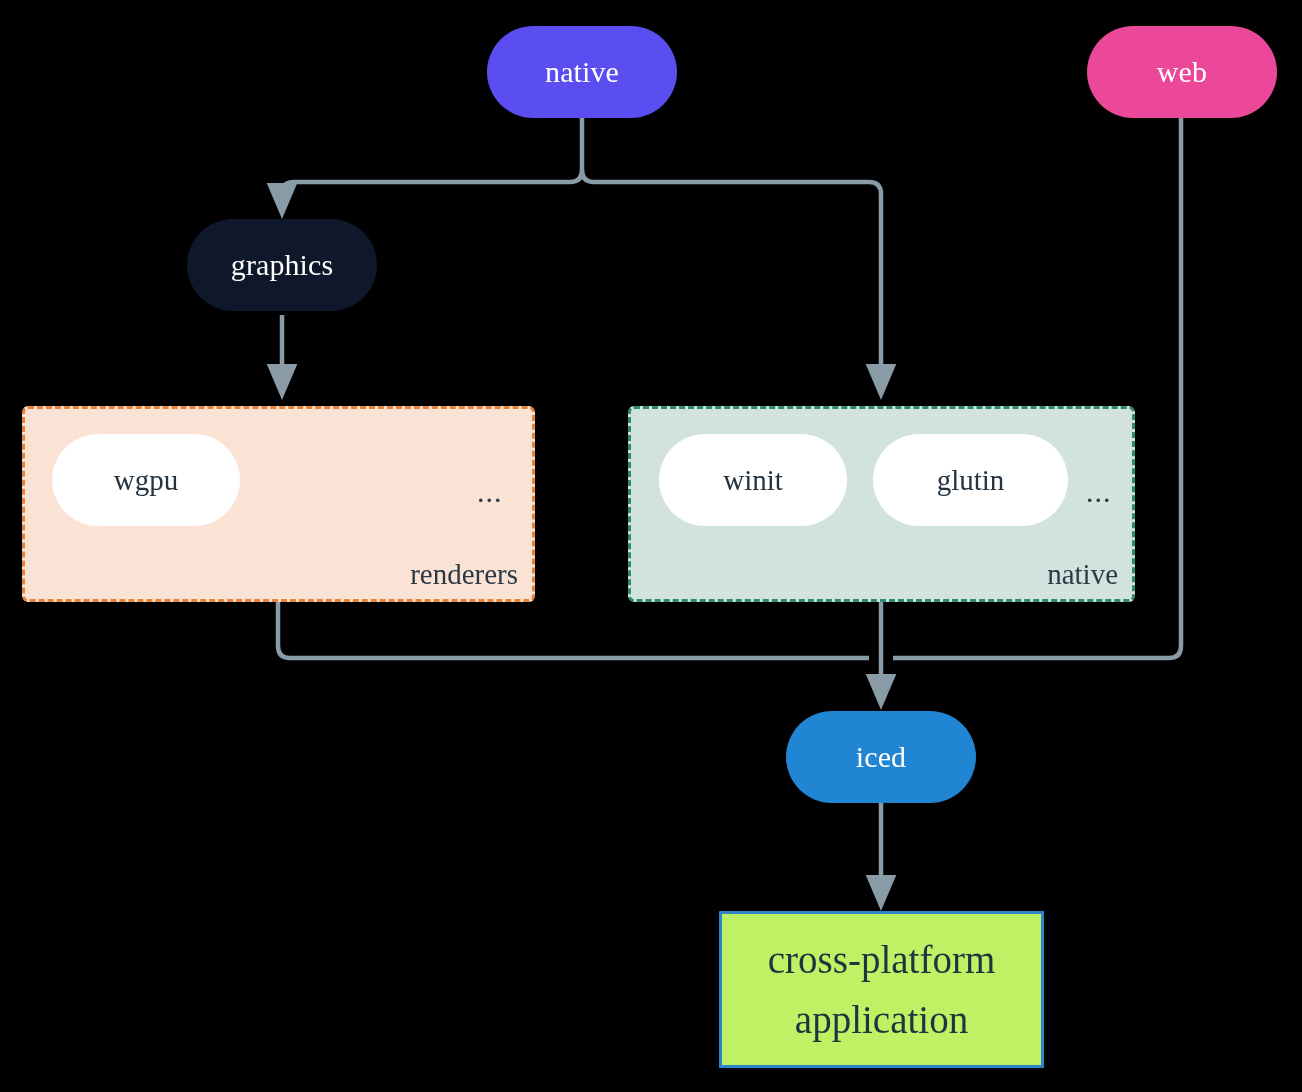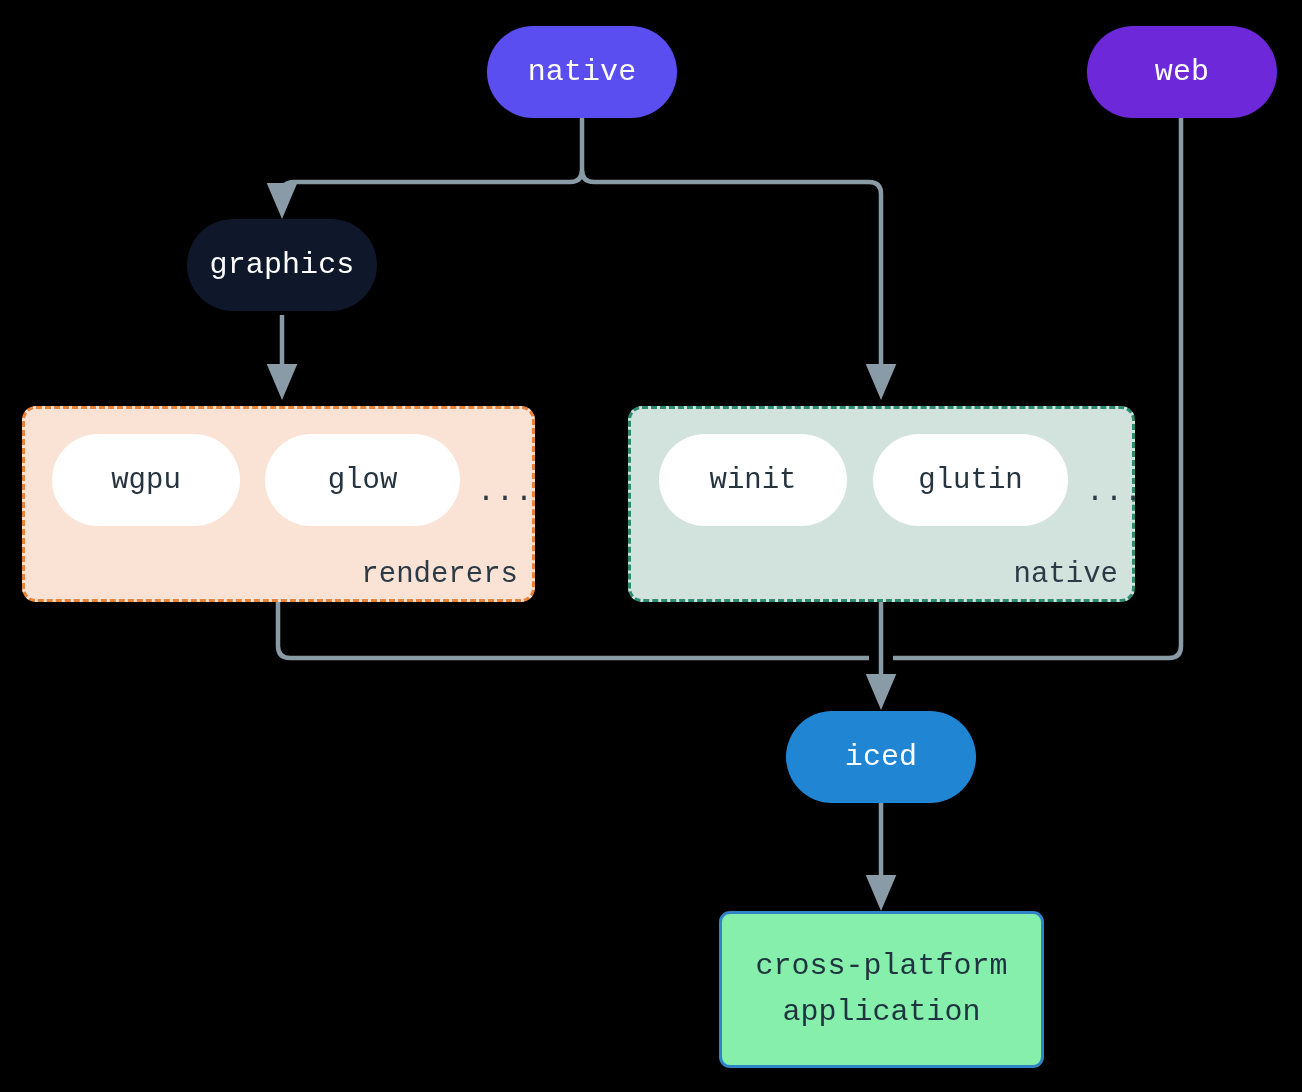--- a/index.html
+++ b/index.html
@@ -6,21 +6,21 @@
     margin: 0;
     padding: 0;
     background: #000000;
   }
   #canvas {
     position: relative;
     width: 1302px;
     height: 1092px;
     background: #000000;
     overflow: hidden;
-    font-family: Liberation Mono, monospace;
+    font-family: Liberation Serif, serif;
   }
   #edges {
     position: absolute;
     left: 0;
     top: 0;
     width: 1302px;
     height: 1092px;
     pointer-events: none;
   }
 
@@ -42,21 +42,21 @@
     font-weight: 400;
     letter-spacing: 0.1px;
   }
 
   
   .group-box {
     position: absolute;
     box-sizing: border-box;
     border-style: dashed;
     border-width: 3px;
-    border-radius: 14px;
+    border-radius: 6px;
   }
   .group-label {
     position: absolute;
     right: 14px;
     bottom: 8px;
     font-size: 29px;
     color: #2b3a45;
   }
 
   
@@ -74,26 +74,26 @@
   .ellipsis {
     position: absolute;
     color: #2b3a45;
     font-size: 30px;
     line-height: 1;
     letter-spacing: 1px;
   }
 
   
   .rect-node {
-    border-radius: 11px;
+    border-radius: 1px;
     color: #1f3440;
-    font-size: 30px;
+    font-size: 39px;
     line-height: 1.52;
     border: 3px solid #2f84c8;
-    background: #86efac;
+    background: #bef264;
     flex-direction: column;
   }
 </style>
 </head>
 <body>
 
 <div id="canvas">
 
   <svg id="edges" viewBox="0 0 1302 1092" width="1302" height="1092" xmlns="http://www.w3.org/2000/svg">
     <defs>
@@ -121,35 +121,32 @@
       <path d="M 881,658 L 881,702" marker-end="url(#arrowhead)"></path>
 
       <path d="M 881,803 L 881,903" marker-end="url(#arrowhead)"></path>
     </g>
   </svg>
 
   <div class="node pill-node" style="left:487px; top:26px; width:190px; height:92px; background:#5b4ef0;">
     <span>native</span>
   </div>
 
-  <div class="node pill-node" style="left:1087px; top:26px; width:190px; height:92px; background:#6d28d9;align-items:center;">
+  <div class="node pill-node" style="left:1087px; top:26px; width:190px; height:92px; background:#ec4899;align-items:center;">
     <span>web</span>
   </div>
 
   <div class="node pill-node" style="left:187px; top:219px; width:190px; height:92px; background:#0f172a;">
     <span>graphics</span>
   </div>
 
   <div class="group-box" style="left:22px; top:406px; width:513px; height:196px;
               background:#fae3d5; border-color:#e8833a;">
     <div class="inner-pill" style="left:27px; top:25px; width:188px; height:92px;">
       <span>wgpu</span>
-    </div>
-    <div class="inner-pill" style="left:240px; top:25px; width:195px; height:92px;">
-      <span>glow</span>
     </div>
     <span class="ellipsis" style="left:452px; top:68px;">...</span>
     <span class="group-label">renderers</span>
   </div>
 
   <div class="group-box" style="left:628px; top:406px; width:507px; height:196px;
               background:#d2e3de; border-color:#2d8b71;padding-left:20px;">
     <div class="inner-pill" style="left:28px; top:25px; width:188px; height:92px;">
       <span>winit</span>
     </div>

